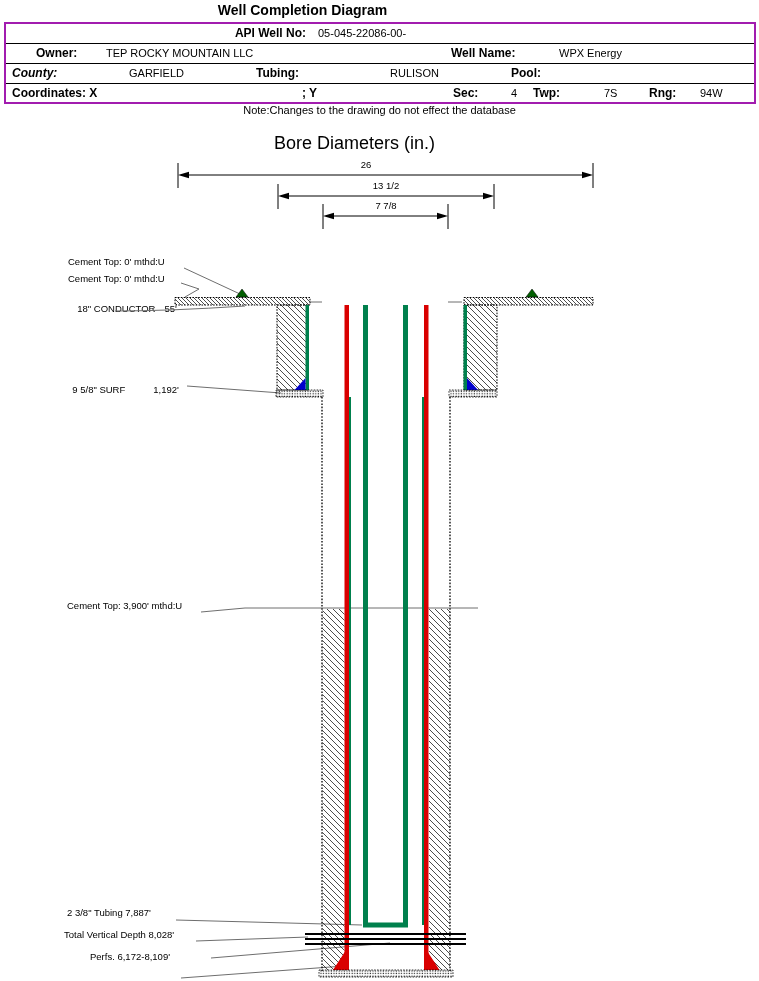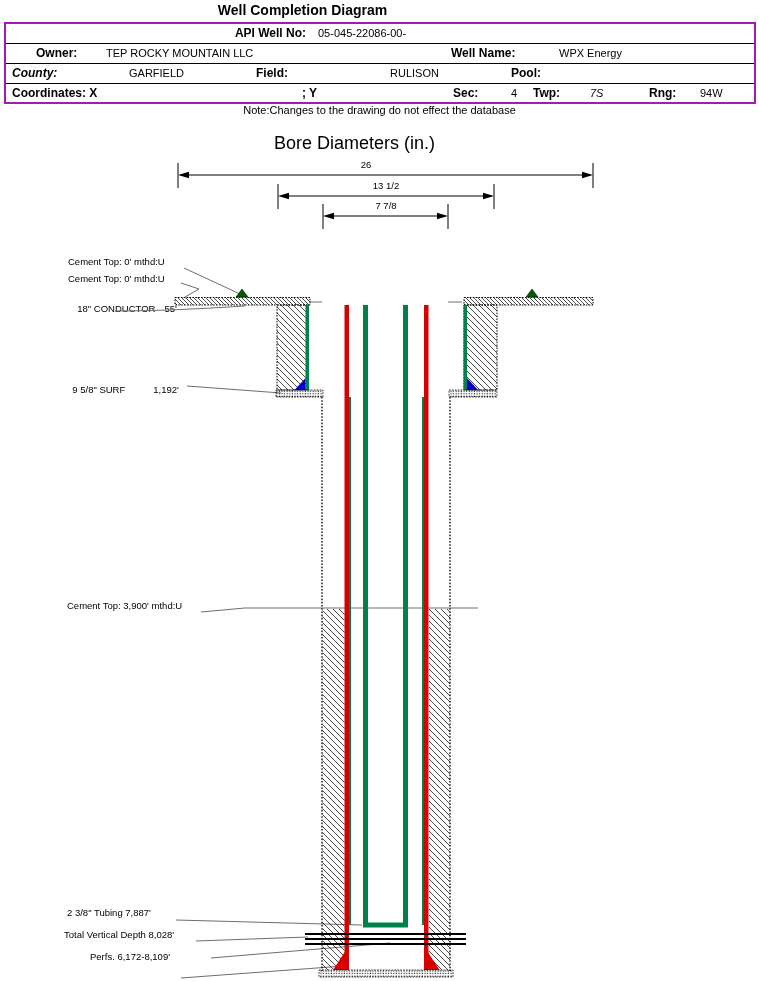--- a/index.html
+++ b/index.html
@@ -37,32 +37,32 @@
   </div>
   <div class="hdr-row">
     <span class="lbl" style="left:6px;margin-left:24px;">Owner:</span>
     <span class="val" style="left:100px;">TEP ROCKY MOUNTAIN LLC</span>
     <span class="lbl" style="left:445px;">Well Name:</span>
     <span class="val" style="left:553px;">WPX Energy</span>
   </div>
   <div class="hdr-row">
     <span class="lbl" style="left:6px;font-style:italic;">County:</span>
     <span class="val" style="left:123px;">GARFIELD</span>
-    <span class="lbl" style="left:250px;">Field:</span>
+    <span class="lbl" style="left:250px;">Tubing:</span>
     <span class="val" style="left:384px;">RULISON</span>
     <span class="lbl" style="left:505px;">Pool:</span>
     <span class="val" style="left:555px;"></span>
   </div>
   <div class="hdr-row">
     <span class="lbl" style="left:6px;">Coordinates: X</span>
     <span class="lbl" style="left:296px;">; Y</span>
     <span class="lbl" style="left:447px;">Sec:</span>
     <span class="val" style="left:505px;">4</span>
     <span class="lbl" style="left:527px;">Twp:</span>
-    <span class="val" style="left:584px;font-style:italic;">7S</span>
+    <span class="val" style="left:598px;">7S</span>
     <span class="lbl" style="left:643px;">Rng:</span>
     <span class="val" style="left:694px;">94W</span>
   </div>
 </div>
 
 <div class="abs note">Note:Changes to the drawing do not effect the database</div>
 
 <div class="abs bore-title">Bore Diameters (in.)</div>
 <div class="abs dim-label" style="left:366px;top:159px;">26</div>
 <div class="abs dim-label" style="left:386px;top:180px;">13 1/2</div>

